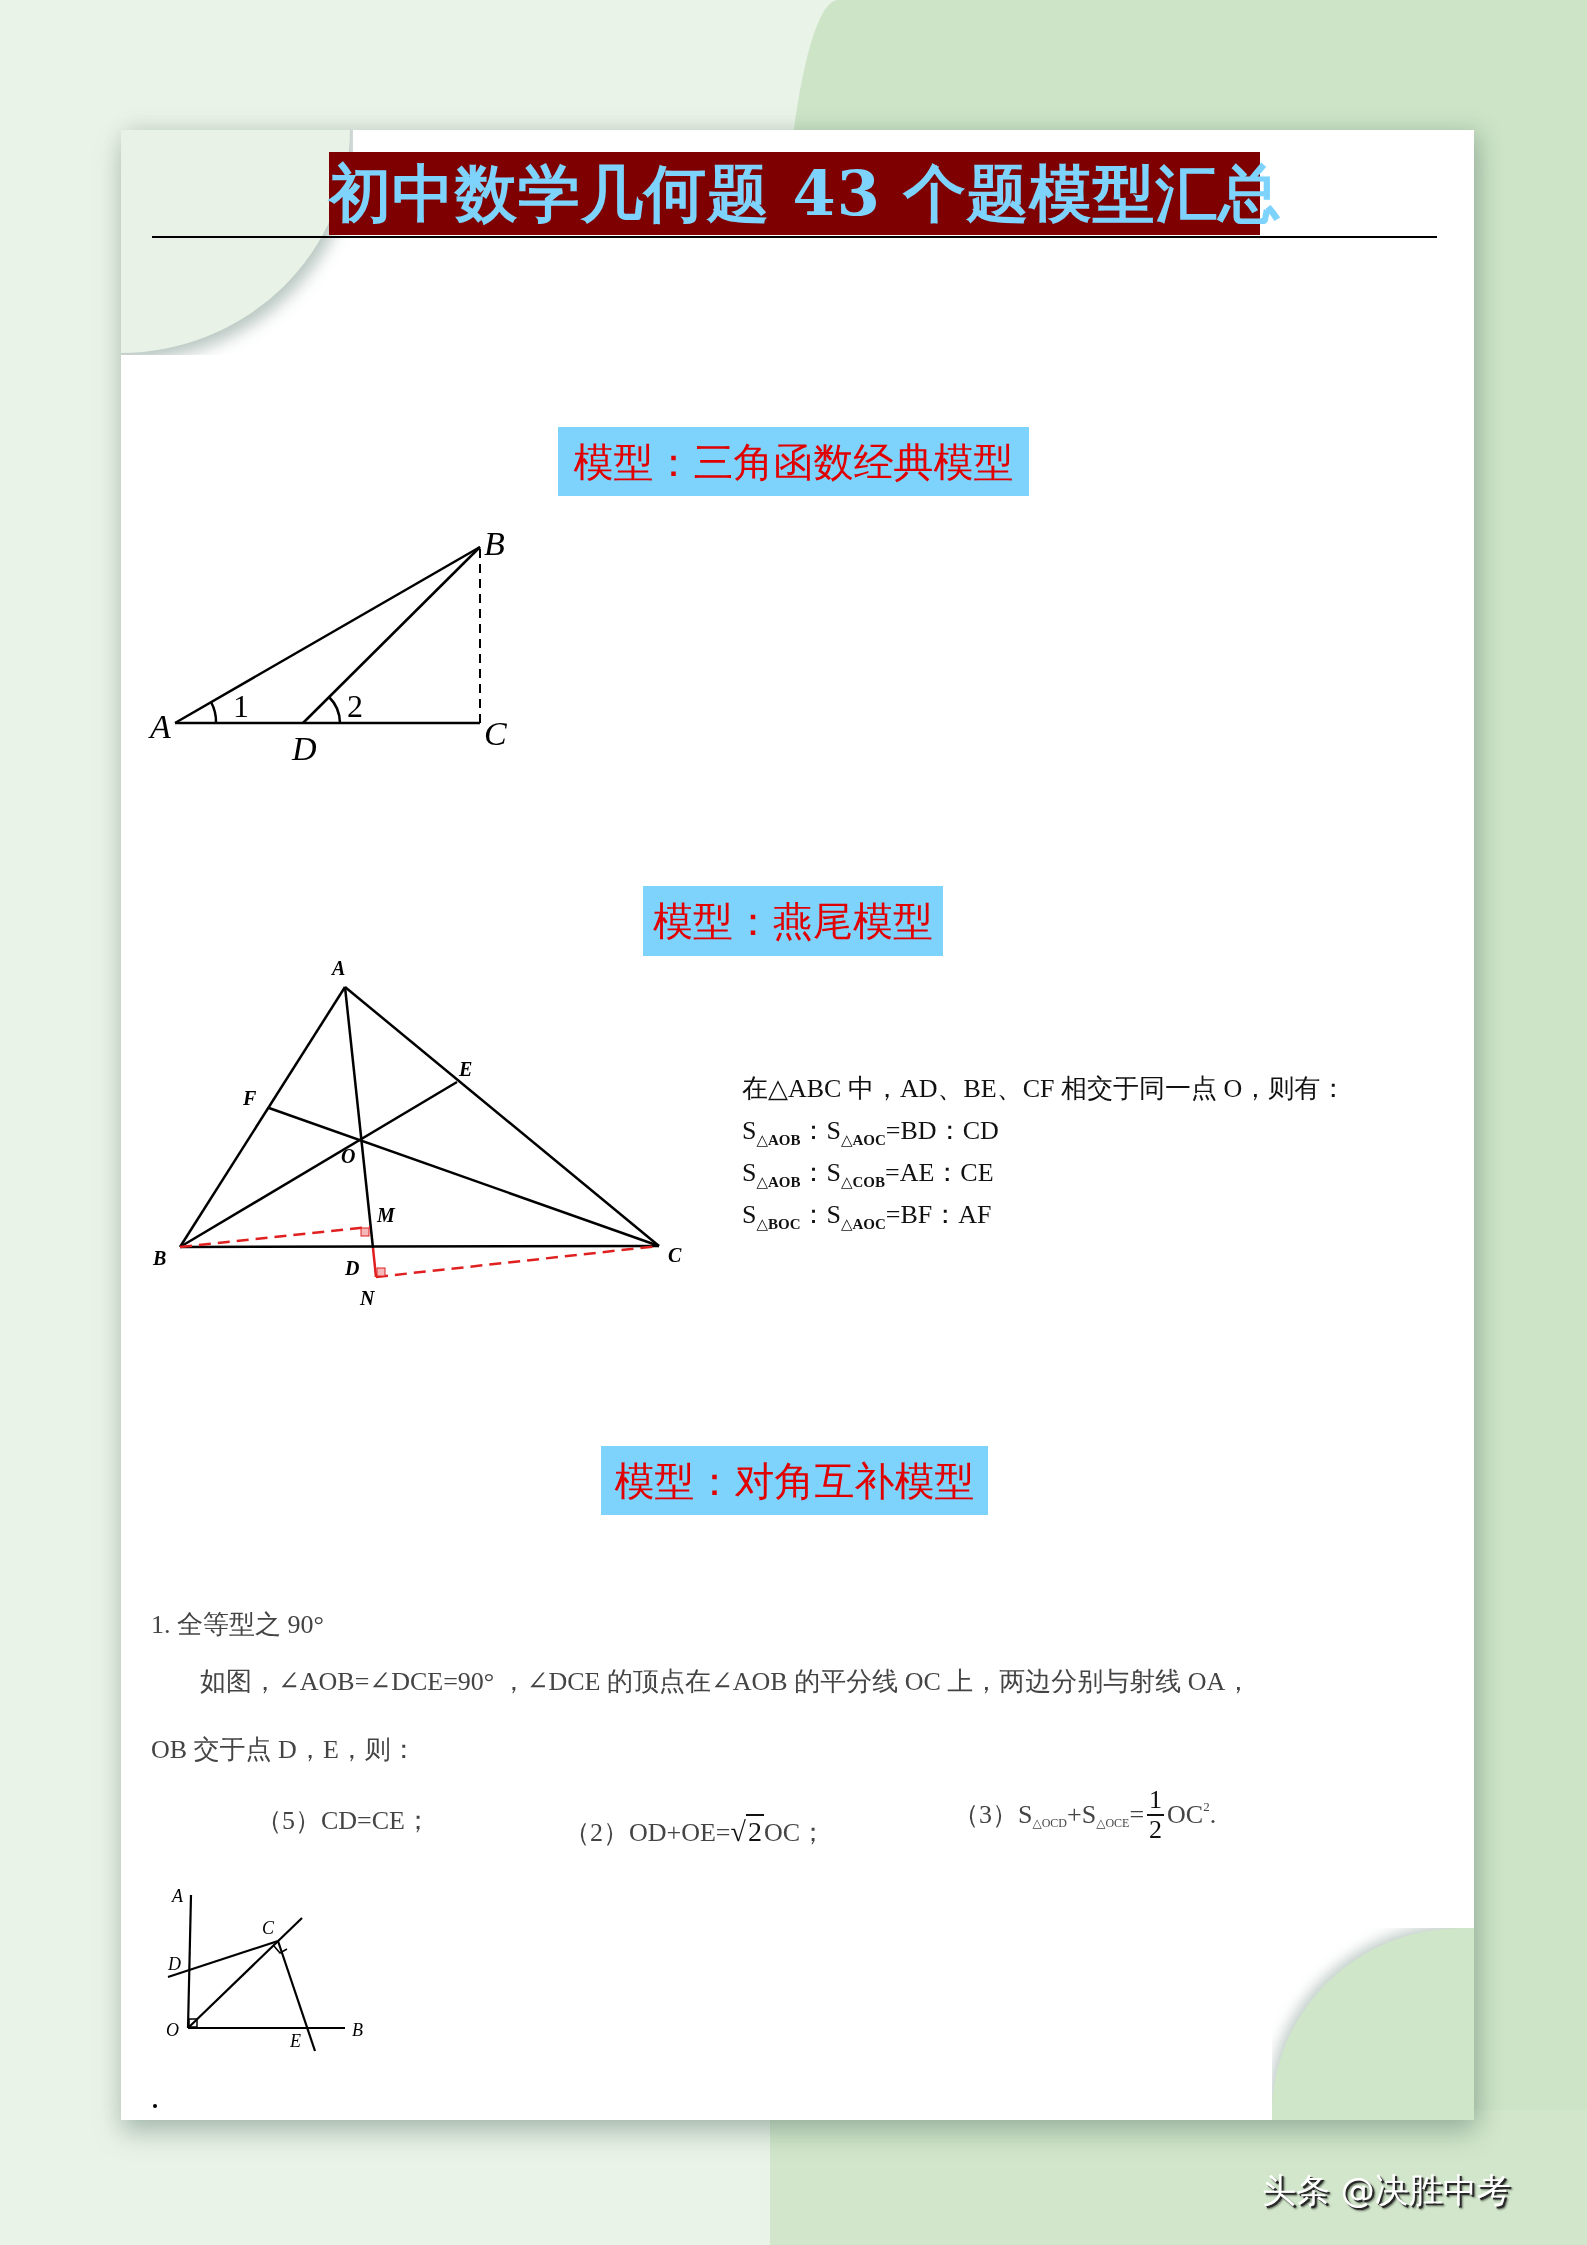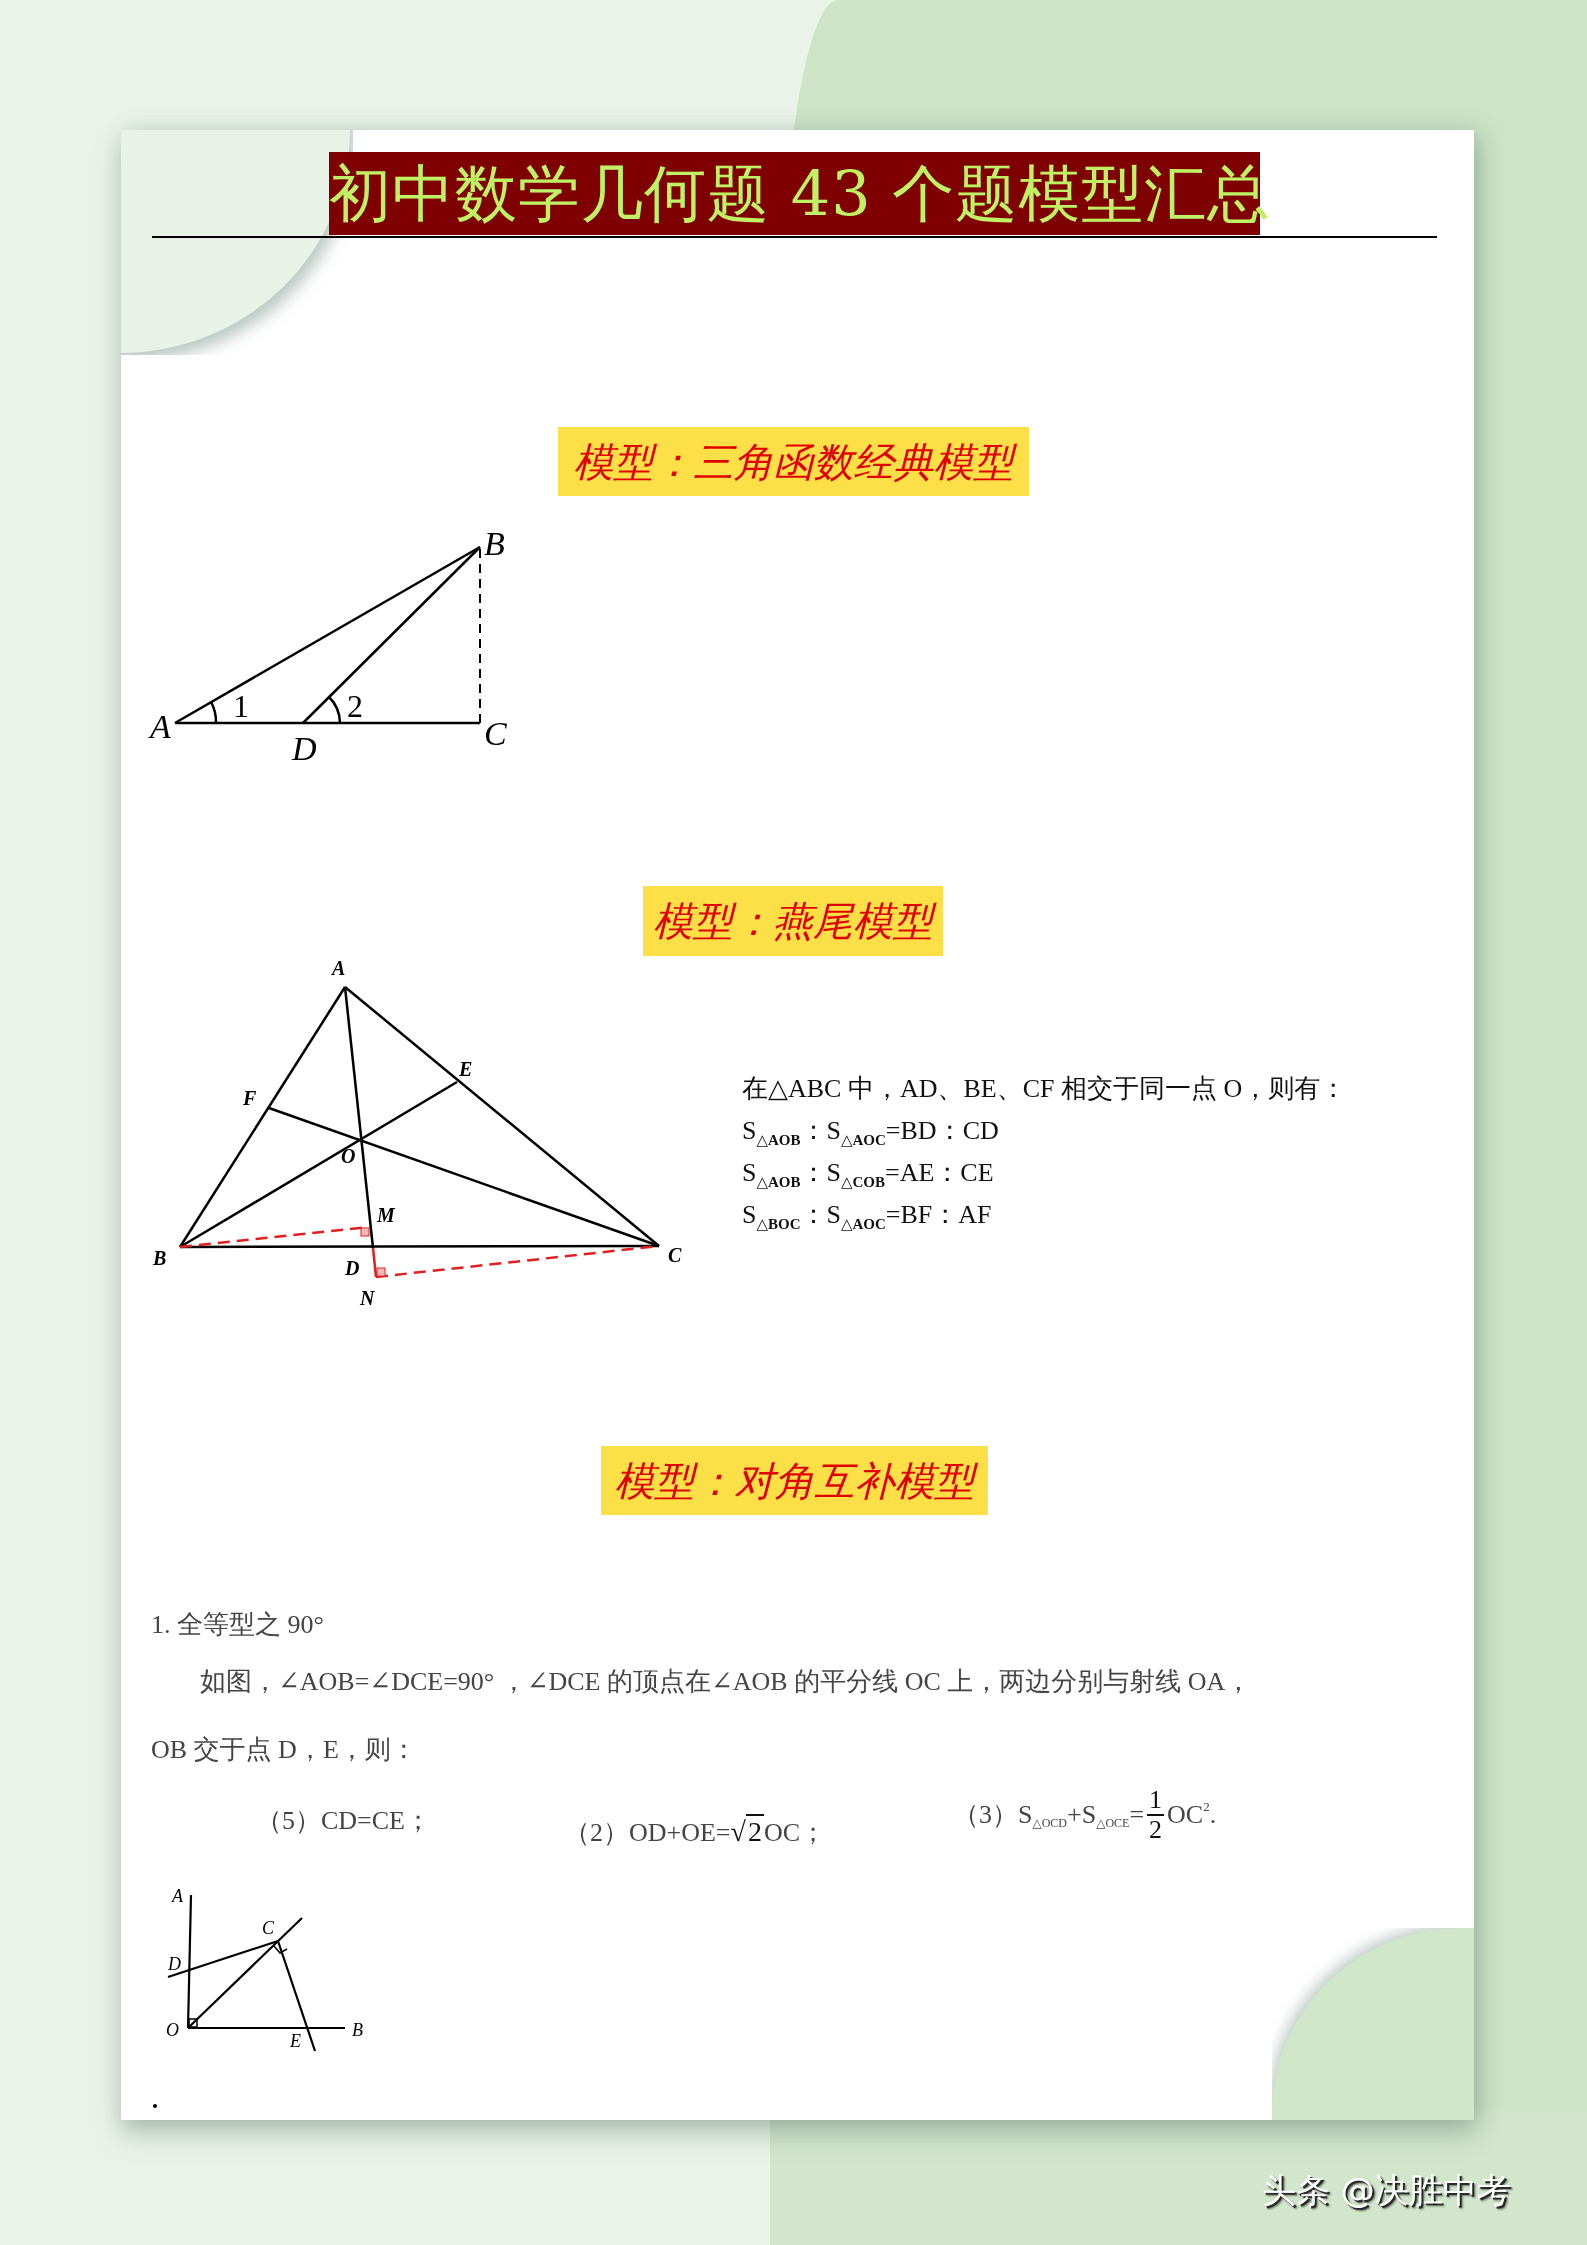--- a/index.html
+++ b/index.html
@@ -6,25 +6,25 @@
   body { width:1587px; height:2245px; position:relative; overflow:hidden;
          background:#eaf3e8; font-family:"DejaVu Serif","Liberation Serif",serif; }
   .bg-right { position:absolute; left:778px; top:0; width:809px; height:2245px; background:#cde4c6;
               border-top-left-radius:60px 400px; }
   .bg-bottom-right { position:absolute; left:770px; top:2110px; width:817px; height:135px; background:#d1e6ca; }
   .page { position:absolute; left:121px; top:130px; width:1353px; height:1990px; background:#ffffff;
           box-shadow: 0 14px 24px rgba(90,120,110,0.35), 6px 0 20px rgba(90,120,110,0.25); }
   .notch-tl-wrap { position:absolute; left:121px; top:130px; width:232px; height:225px; overflow:hidden; }
   .notch-br-wrap { position:absolute; left:1272px; top:1928px; width:202px; height:192px; overflow:hidden; }
   .title-bar { position:absolute; left:329px; top:152px; width:931px; height:83px; background:#7f0000;
-               color:#bef264; font-weight:normal; font-size:62px; line-height:83px; text-align:center;
+               color:#7dd3fc; font-weight:bold; font-size:62px; line-height:83px; text-align:center;
                white-space:nowrap; letter-spacing:1px; }
   .title-rule { position:absolute; left:152px; top:236px; width:1285px; height:2px; background:#000; }
-  .section-head { position:absolute; background:#fde047; color:#e00000; font-size:40px;
-                  line-height:70px; text-align:center; white-space:nowrap;font-style:italic; }
+  .section-head { position:absolute; background:#7dd3fc; color:#e00000; font-size:40px;
+                  line-height:70px; text-align:center; white-space:nowrap; }
   .fig { position:absolute; }
   .label-i { font-family:"Liberation Serif","DejaVu Serif",serif; font-style:italic; }
   .txt { position:absolute; white-space:nowrap; color:#111; font-family:"Liberation Serif","DejaVu Serif",serif; }
   .ratio { font-size:26px; line-height:30px; }
   .ratio sub { font-size:15px; vertical-align:-6px;font-weight:bold; }
   .gray { color:#444; font-size:26px; }
   .formula sub { font-size:12px; vertical-align:-6px; }
   .frac { display:inline-block; vertical-align:middle; text-align:center; line-height:28px; margin:0 3px; }
   .frac span { display:block; }
   .frac .num { border-bottom:2px solid #111; padding:0 2px; }

